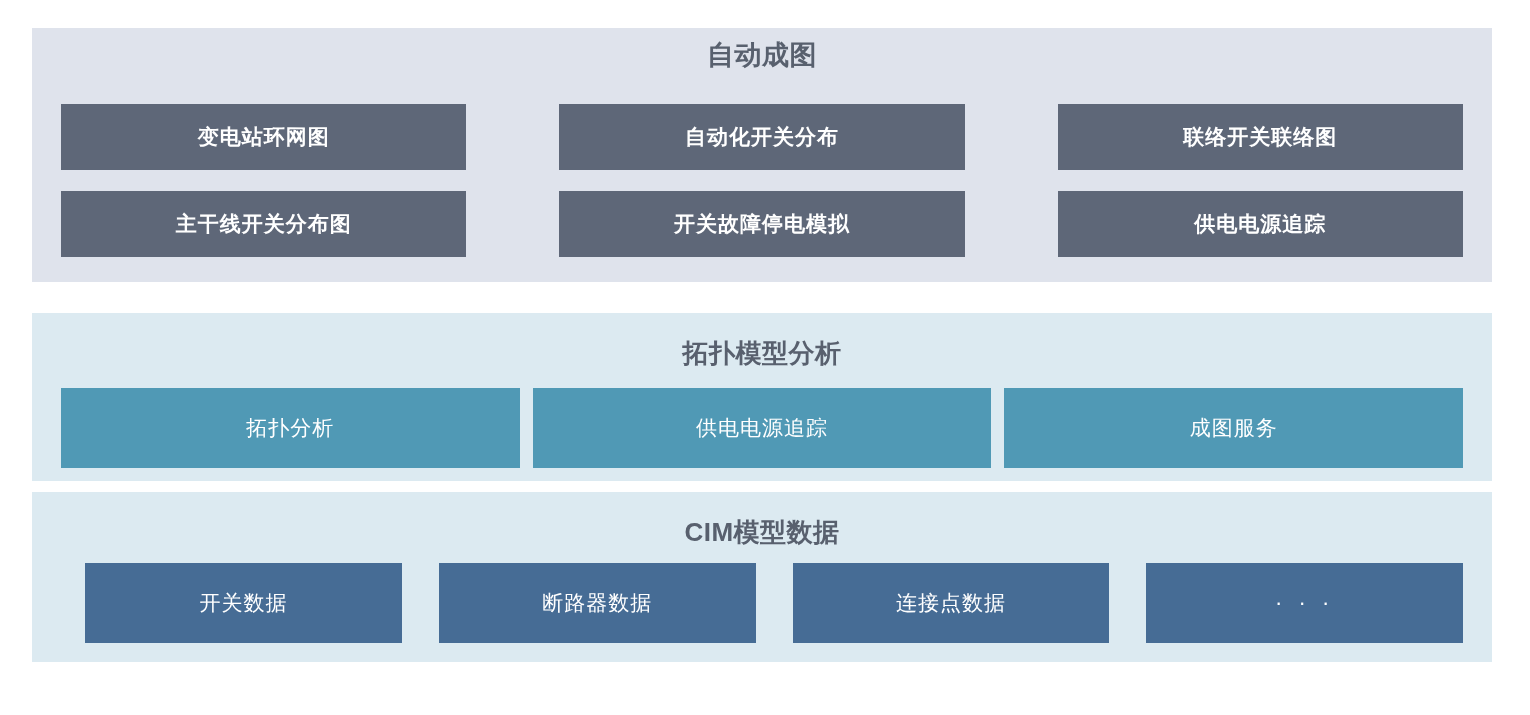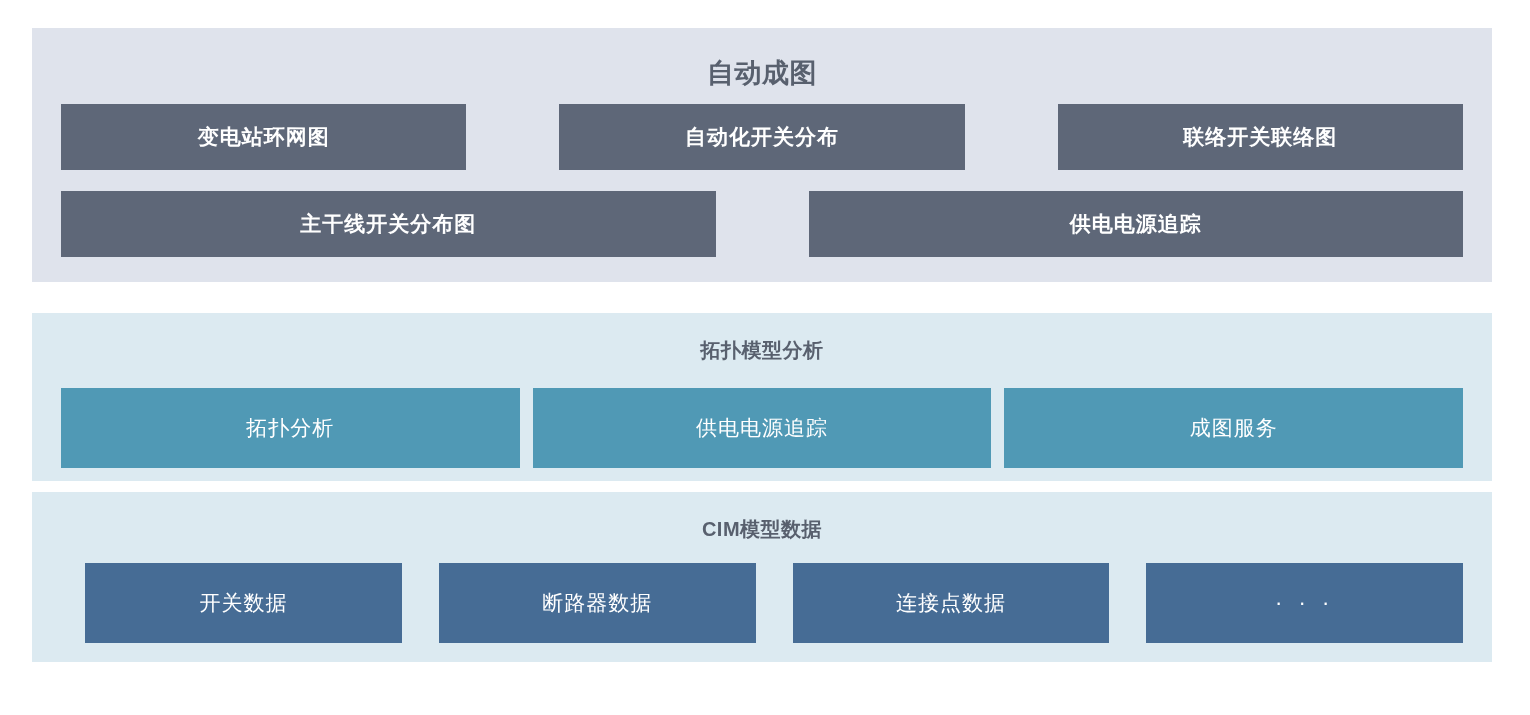--- a/index.html
+++ b/index.html
@@ -47,25 +47,25 @@
 
   .panel-title {
     text-align: center;
     font-weight: bold;
     color: #58606e;
     letter-spacing: 0.5px;
     line-height: 1;
   }
   .panel-automap .panel-title {
     font-size: 27px;
-    padding-top: 32px;
+    padding-top: 14px;
   }
   .panel-topology .panel-title,
   .panel-cim .panel-title {
-    font-size: 20px;
+    font-size: 26px;
     padding-top: 27px;
   }
 
   
   .row {
     position: absolute;
     left: 29px;
     right: 29px;
     display: flex;
   }
@@ -137,20 +137,21 @@
     <div class="panel-title">自动成图</div>
 
     <div class="row row-automap row-automap-1">
       <div class="btn btn-slate">变电站环网图</div>
       <div class="btn btn-slate">自动化开关分布</div>
       <div class="btn btn-slate">联络开关联络图</div>
     </div>
 
     <div class="row row-automap row-automap-2">
       <div class="btn btn-slate">主干线开关分布图</div>
+      <div class="btn btn-slate">开关故障停电模拟</div>
       <div class="btn btn-slate">供电电源追踪</div>
     </div>
   </section>
 
   <section class="panel panel-topology">
     <div class="panel-title">拓扑模型分析</div>
 
     <div class="row row-quad row-topology">
       <div class="btn btn-teal">拓扑分析</div>
       <div class="btn btn-teal">供电电源追踪</div>

